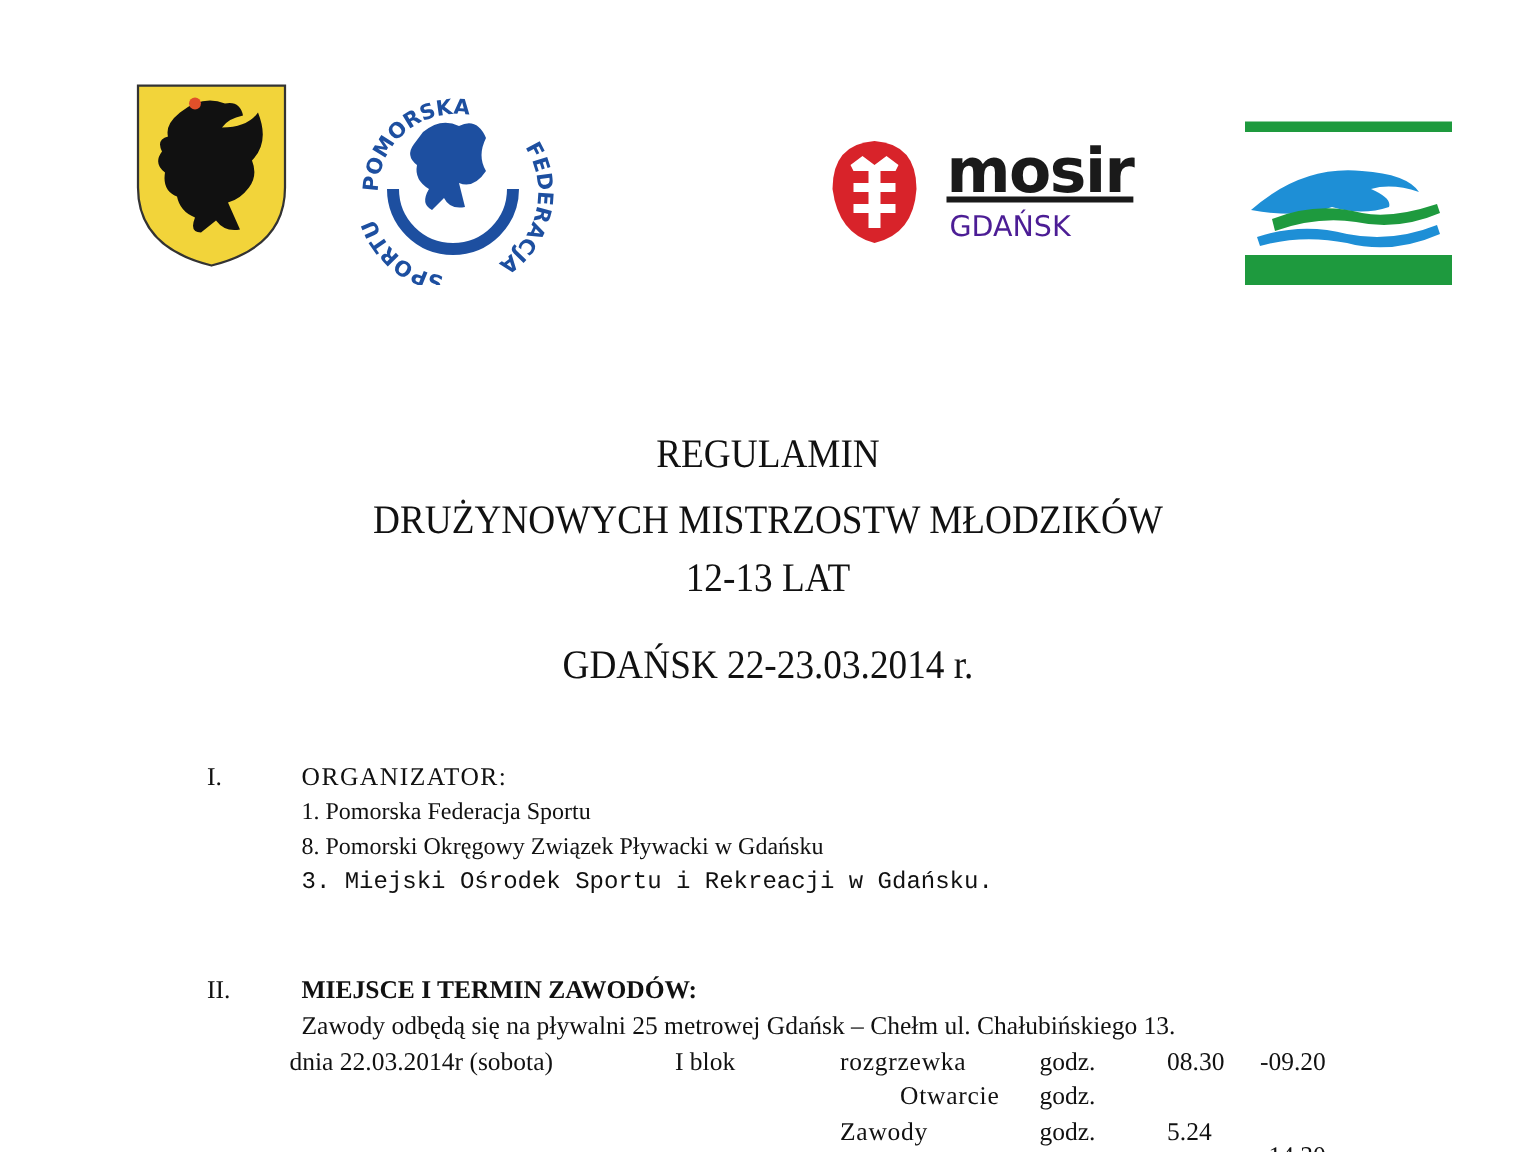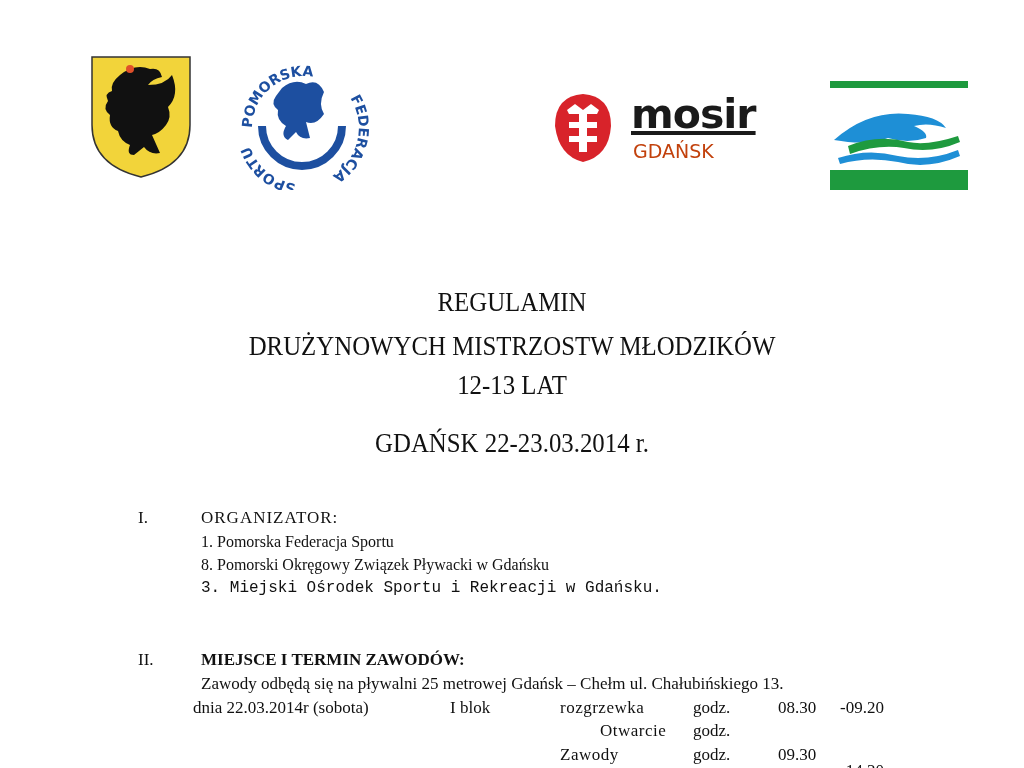--- a/index.html
+++ b/index.html
@@ -39,21 +39,21 @@
 
 <div class="logo" style="left:553px;top:92px;width:232px;height:72px;">
   <svg width="60" height="72" viewBox="0 0 60 72" style="position:absolute;left:0;top:0;">
     <path d="M30 2 Q58 4 58 34 Q56 64 30 70 Q6 64 2 34 Q2 4 30 2 Z" fill="#d8232a"></path>
     <rect x="26" y="20" width="8" height="40" fill="#fff"></rect>
     <rect x="16" y="30" width="28" height="6" fill="#fff"></rect>
     <rect x="16" y="44" width="28" height="6" fill="#fff"></rect>
     <path d="M14 18 L22 12 L30 18 L38 12 L46 18 L44 22 H16 Z" fill="#fff"></path>
   </svg>
   <div class="abs" style="left:78px;top:-6px;font-family:'DejaVu Sans',sans-serif;font-weight:bold;font-size:41px;letter-spacing:-1px;color:#1a1a1a;line-height:56px;text-decoration:underline;">mosir</div>
-  <div class="abs" style="left:80px;top:48px;font-family:'DejaVu Sans',sans-serif;font-size:19px;color:#c2410c;line-height:22px;">GDAŃSK</div>
+  <div class="abs" style="left:80px;top:48px;font-family:'DejaVu Sans',sans-serif;font-size:19px;color:#4c1d95;line-height:22px;">GDAŃSK</div>
 </div>
 
 <div class="logo" style="left:828px;top:48px;width:140px;height:144px;">
   <div class="abs" style="left:2px;top:33px;width:138px;height:7px;background:#1e9a3e;"></div>
   <svg class="abs" width="140" height="70" viewBox="0 0 140 70" style="left:0;top:52px;">
     <path d="M6 40 Q40 10 80 14 Q110 16 118 28 Q100 22 86 26 Q100 32 98 38 Q80 44 60 38 Q40 46 6 40 Z" fill="#1e8fd6"></path>
     <path d="M20 46 Q50 34 80 42 Q100 46 130 36 L132 42 Q104 54 76 48 Q50 44 22 54 Z" fill="#1e9a3e"></path>
     <path d="M10 58 Q40 48 70 56 Q100 62 130 50 L132 56 Q100 70 70 62 Q40 56 12 64 Z" fill="#1e8fd6"></path>
   </svg>
   <div class="abs" style="left:2px;top:122px;width:138px;height:20px;background:#1e9a3e;"></div>
@@ -81,14 +81,14 @@
 <div class="item" style="left:693px;top:698px;font-size:17px;">godz.</div>
 <div class="item" style="left:778px;top:698px;font-size:17px;">08.30</div>
 <div class="item" style="left:840px;top:698px;font-size:17px;">-09.20</div>
 
 <div class="item" style="left:560px;top:721px;font-size:17px;letter-spacing:0.5px;margin-left:40px;">Otwarcie</div>
 <div class="item" style="left:693px;top:721px;font-size:17px;">godz.</div>
 <div class="item" style="left:778px;top:721px;font-size:17px;margin-top:44px;">09.25</div>
 
 <div class="item" style="left:560px;top:745px;font-size:17px;letter-spacing:0.5px;">Zawody</div>
 <div class="item" style="left:693px;top:745px;font-size:17px;">godz.</div>
-<div class="item" style="left:778px;top:745px;font-size:17px;">09.30</div>
+<div class="item" style="left:778px;top:745px;font-size:17px;">5.24</div>
 <div class="item" style="left:840px;top:745px;font-size:17px;margin-top:16px;">-14.30</div>
 
 </body></html>

